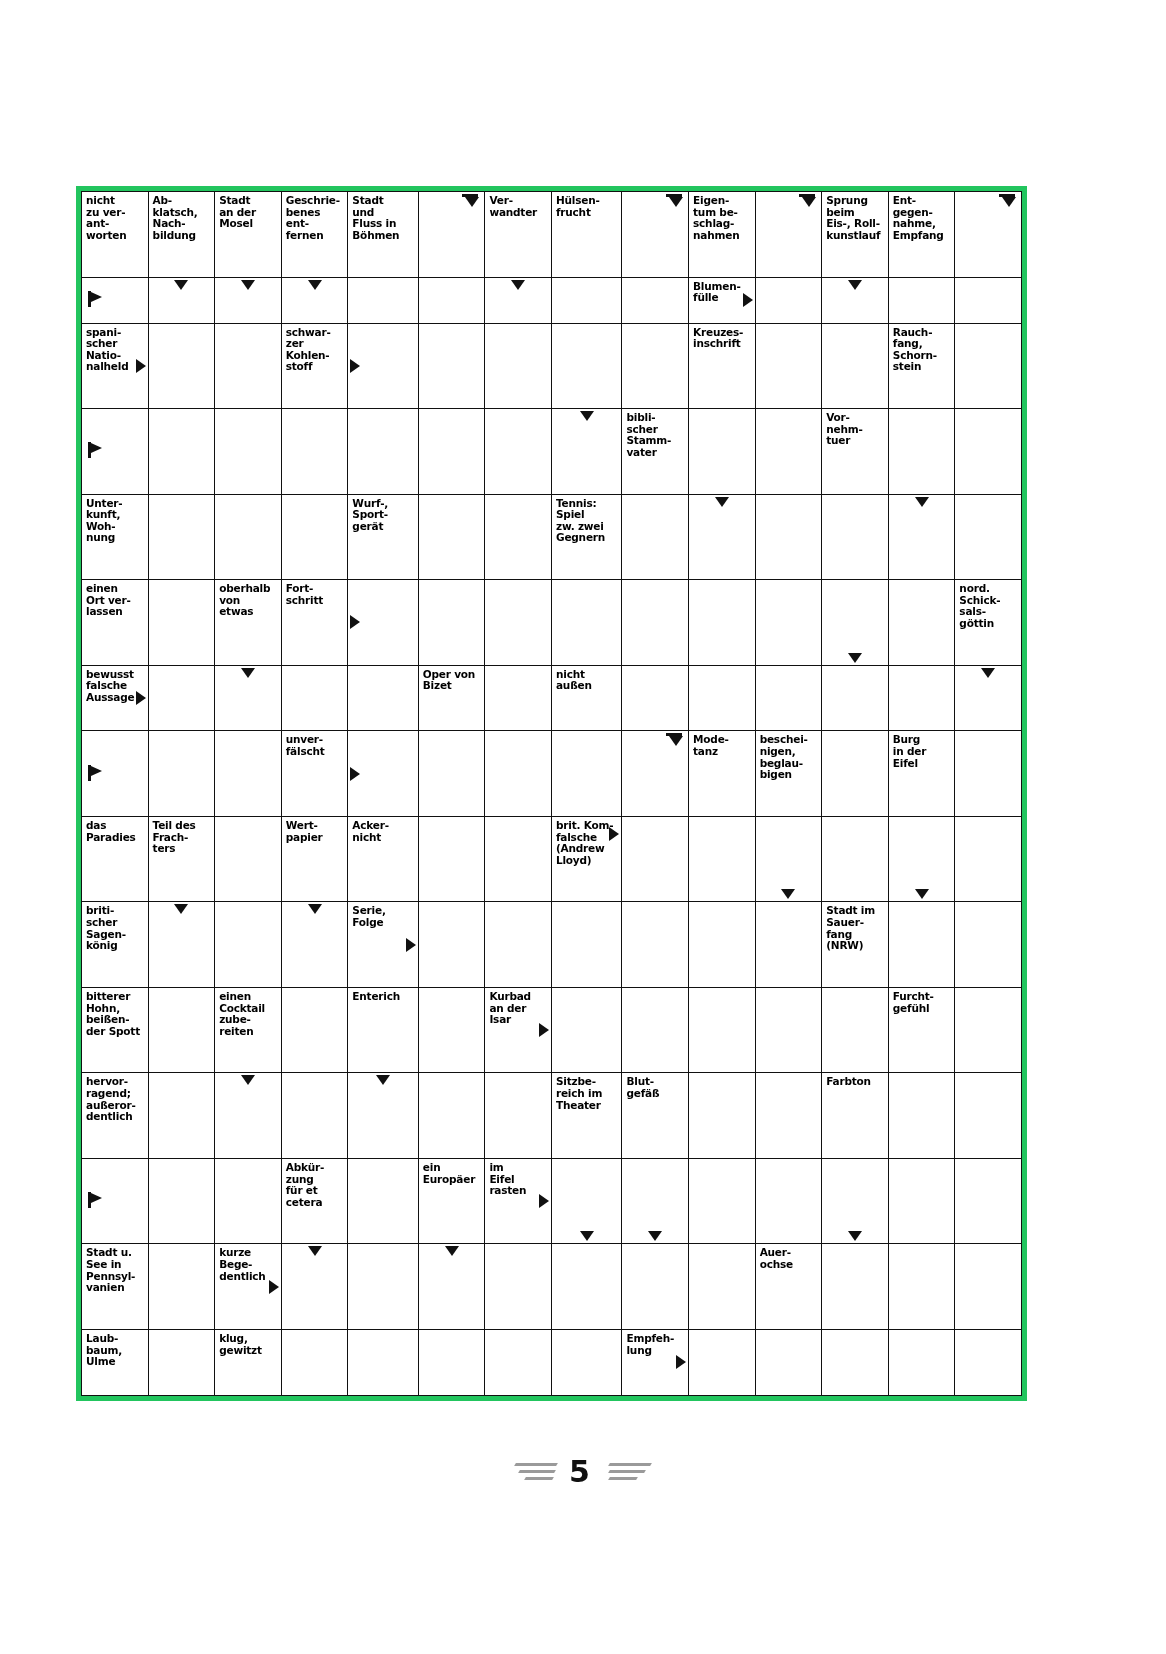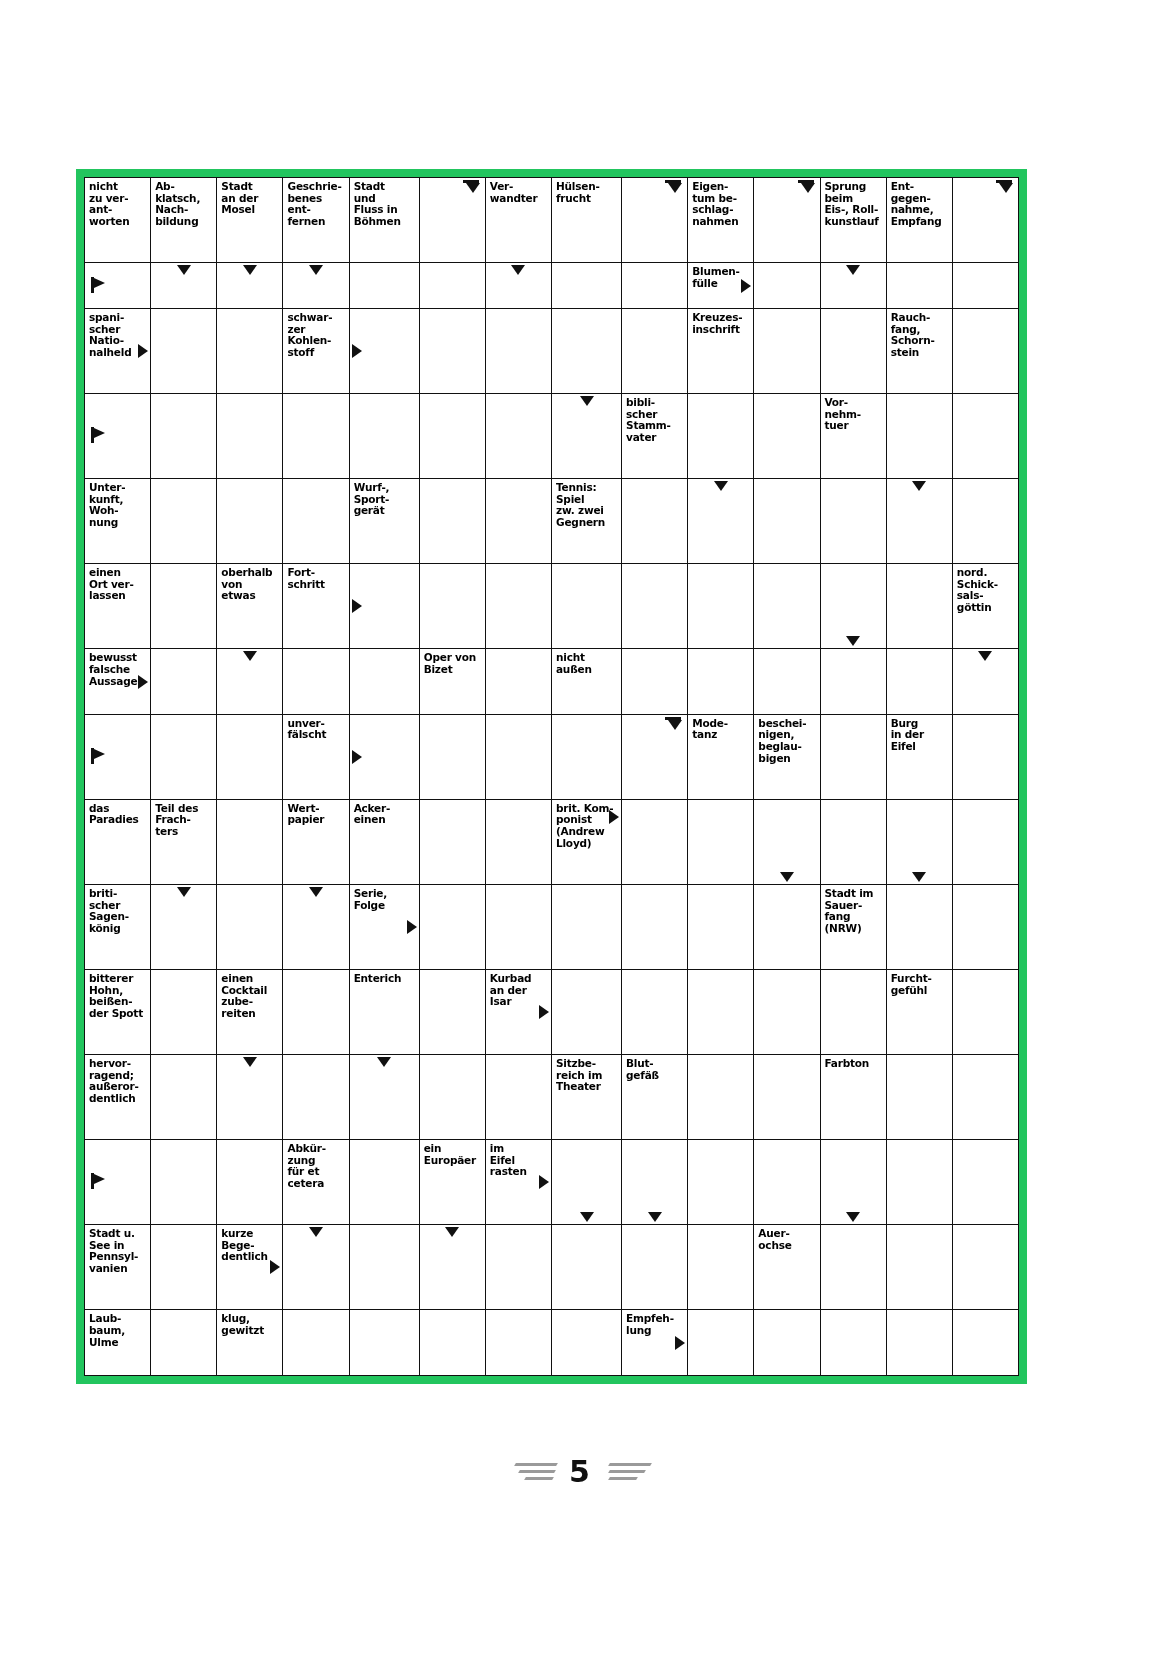--- a/index.html
+++ b/index.html
@@ -17,24 +17,24 @@
   #page {
     position: absolute;
     left: 0; top: 0;
     width: 1166px;
     height: 1654px;
   }
   
   #puzzle {
     position: absolute;
     left: 76px;
-    top: 169px;
+    top: 186px;
     width: 951px;
     height: 1215px;
-    border: 8px solid #22c55e;
+    border: 5px solid #22c55e;
     box-sizing: border-box;
     background: #ffffff;
   }
   table.grid {
     border-collapse: collapse;
     width: 100%;
     height: 100%;
     table-layout: fixed;
   }
   table.grid td {
@@ -523,27 +523,27 @@
 Frach-
 ters</span>
             </td>
           <td></td>
           <td>
               <span class="clue">Wert-
 papier</span>
             </td>
           <td>
               <span class="clue">Acker-
-einen</span>
+nicht</span>
             </td>
           <td></td>
           <td></td>
           <td>
               <span class="clue">brit. Kom-
-ponist
+falsche
 (Andrew
 Lloyd)</span>
               <span class="arrow arr-right" style="top:10px;margin-top:0;"></span>
             </td>
           <td></td>
           <td></td>
           <td>
               <span class="arrow arr-down"></span>
             </td>
           <td></td>

